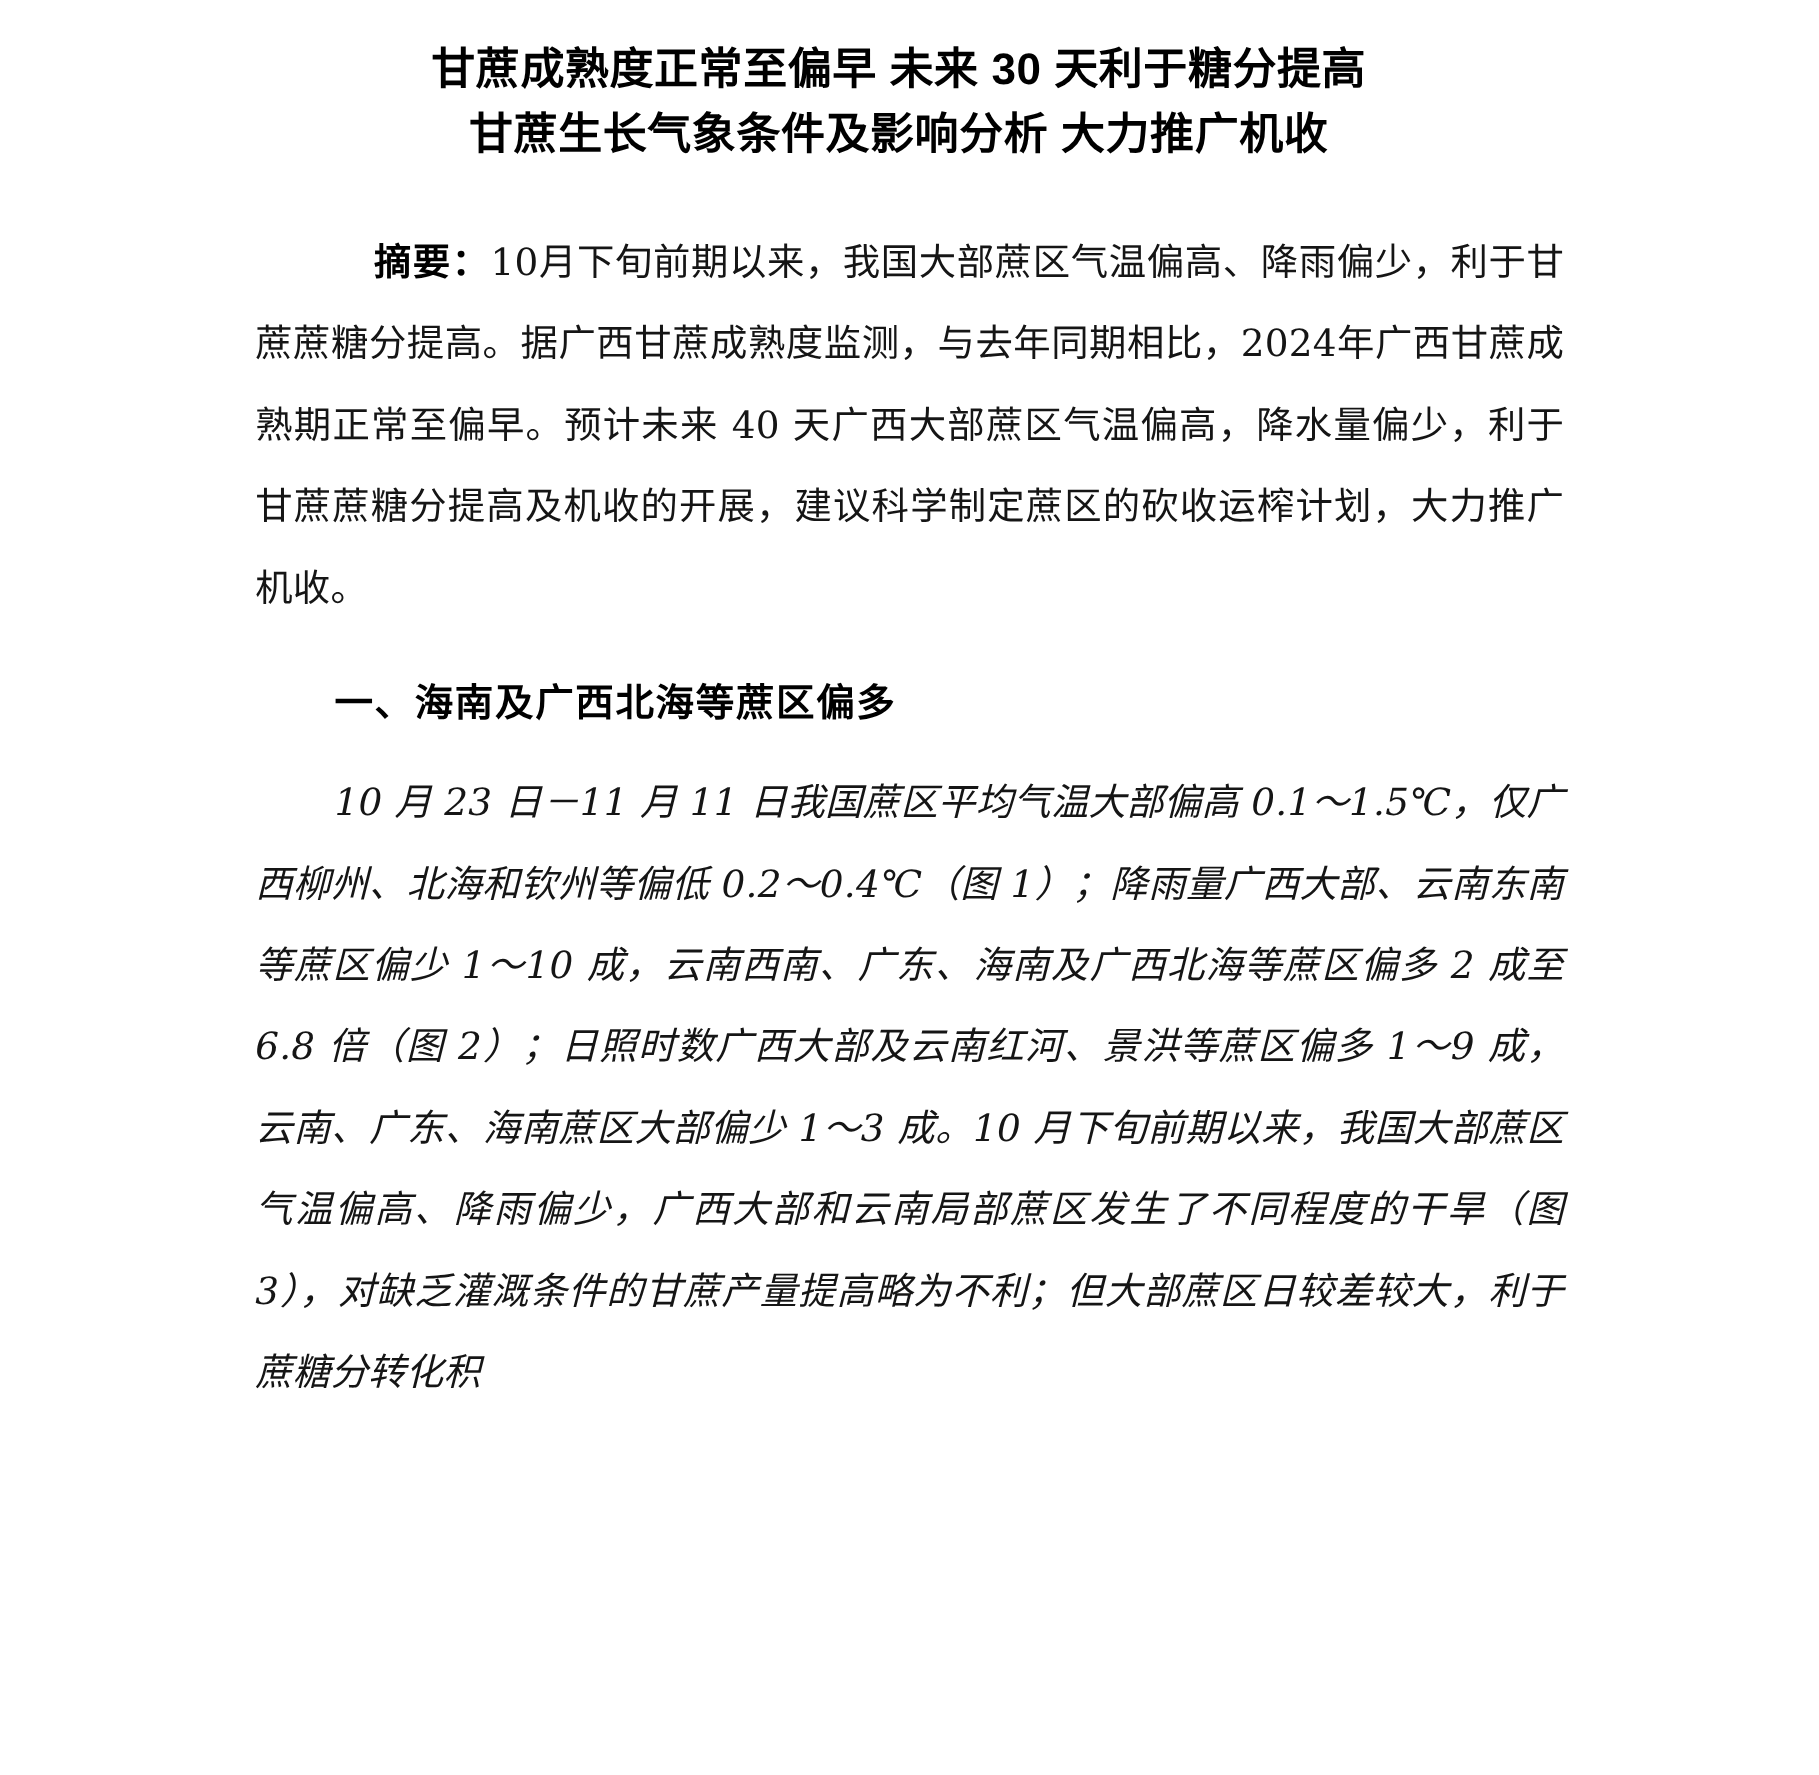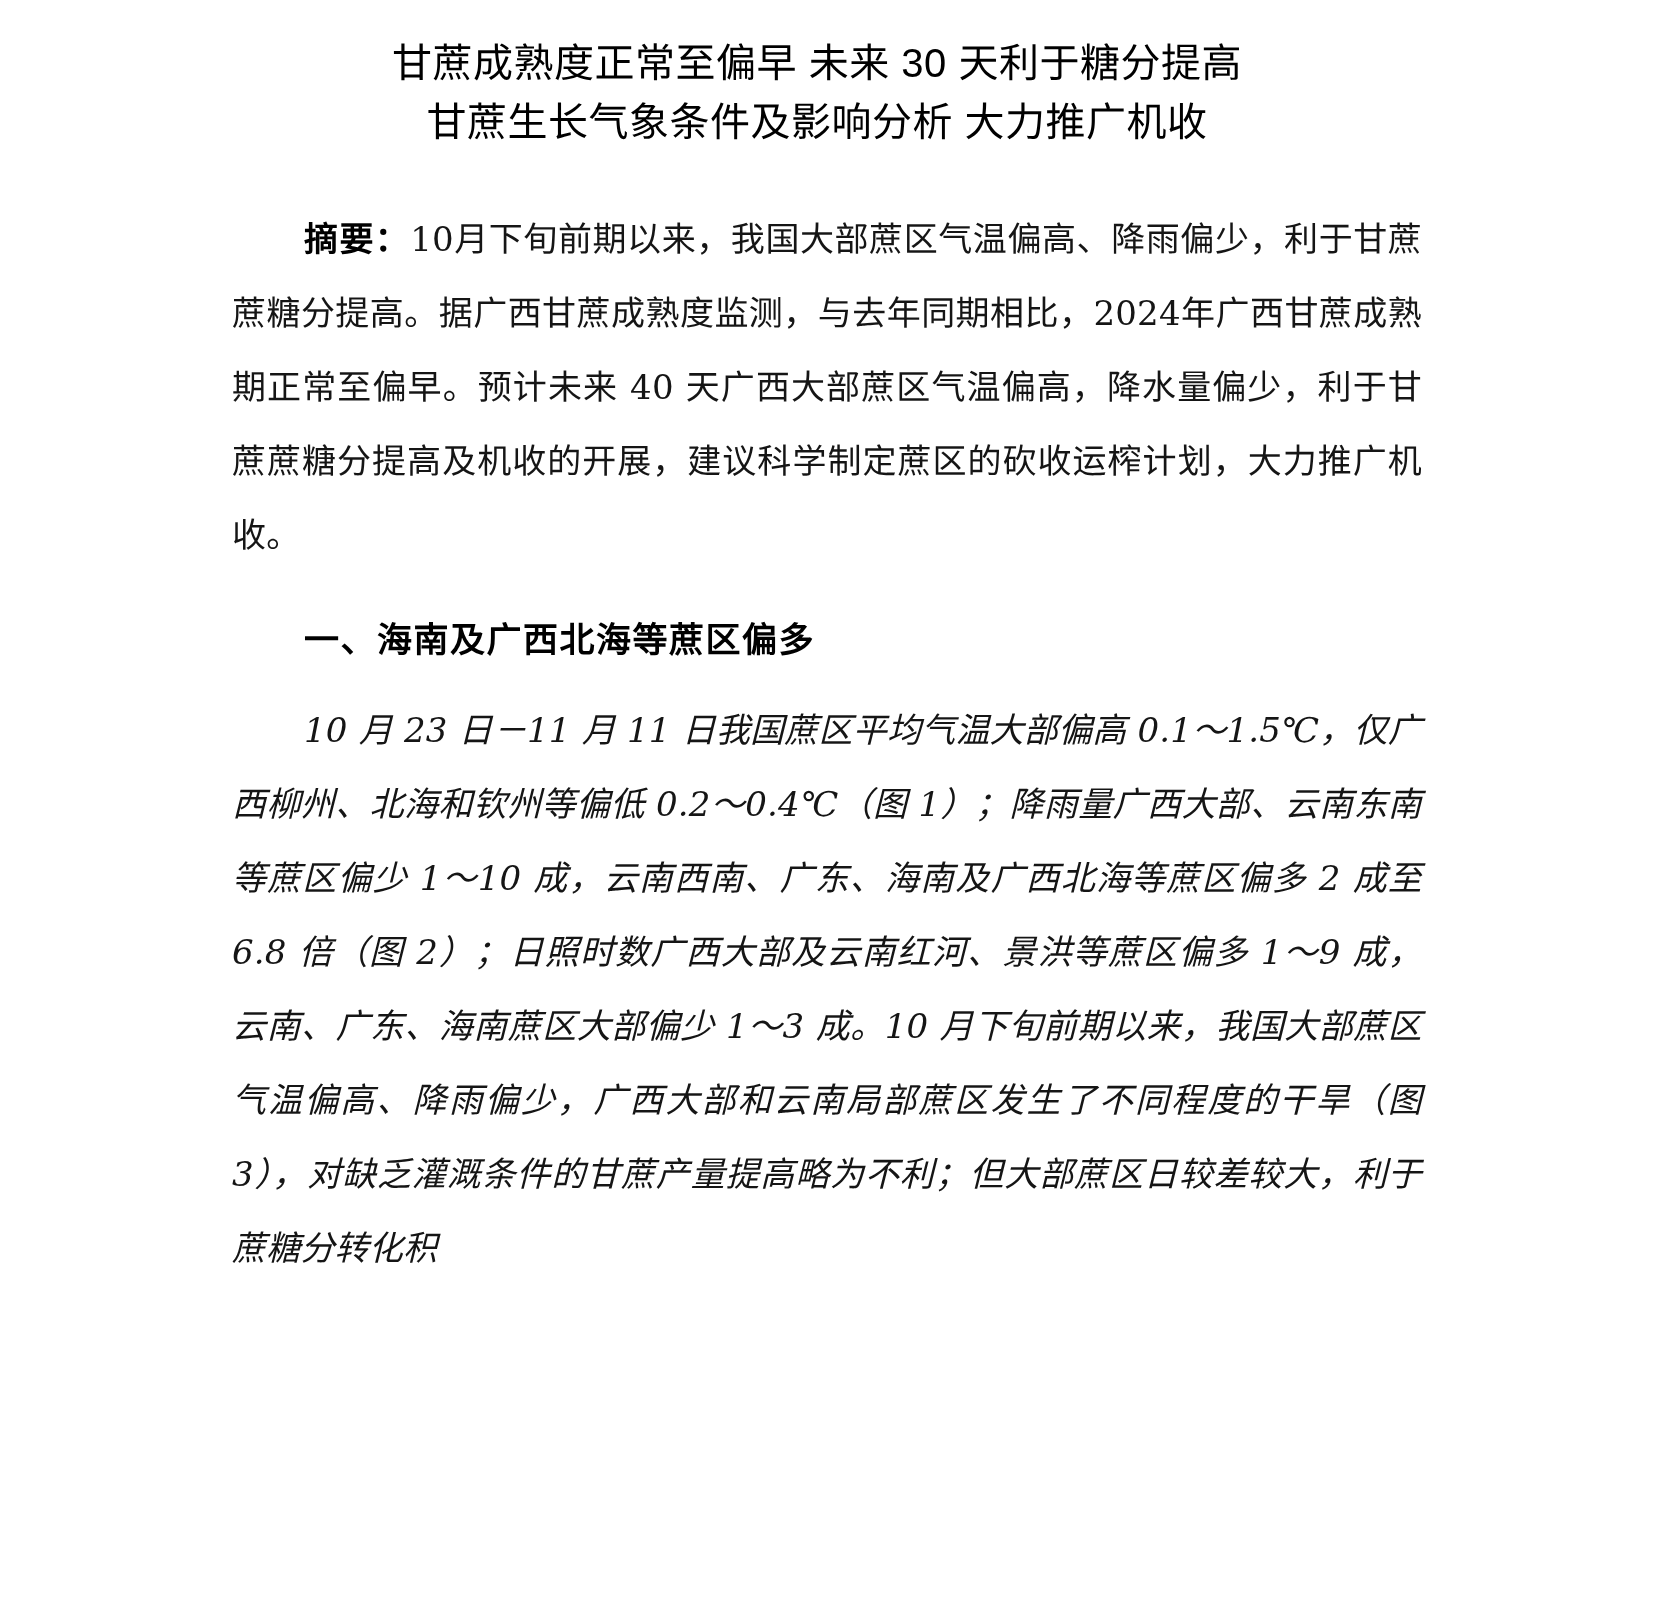--- a/index.html
+++ b/index.html
@@ -32,21 +32,21 @@
     top: 0;
     width: 1190px;
   }
 
   
   .doc-title {
     margin: 0;
     padding-top: 34px;
     text-align: center;
     font-family: "Liberation Sans", "DejaVu Sans", sans-serif;
-    font-weight: 400;
+    font-weight: 700;
     font-size: 40px;
     line-height: 1.48;
     letter-spacing: 0.5px;
     color: #000000;
     width: 1150px;
     margin-left: 10px;
   }
   .doc-title .title-line {
     display: block;
     white-space: nowrap;
@@ -67,20 +67,21 @@
 
   .abstract {
     margin-top: 50px;
     text-indent: 72px;
   }
   .abstract .label {
     font-family: "Liberation Sans", "DejaVu Sans", sans-serif;
     font-weight: 700;
     color: #000000;
     letter-spacing: 1px;
+    margin-left: 36px;
   }
 
   
   .section-heading {
     margin: 0;
     padding-top: 42px;
     padding-bottom: 6px;
     text-indent: 72px;
     font-family: "Liberation Sans", "DejaVu Sans", sans-serif;
     font-weight: 700;

